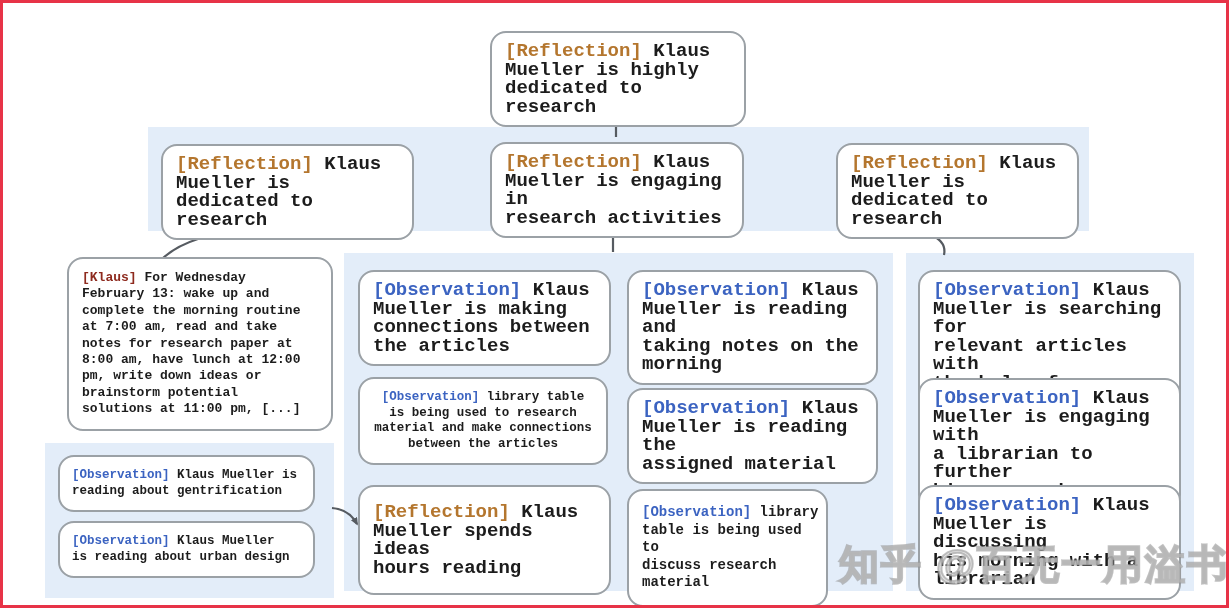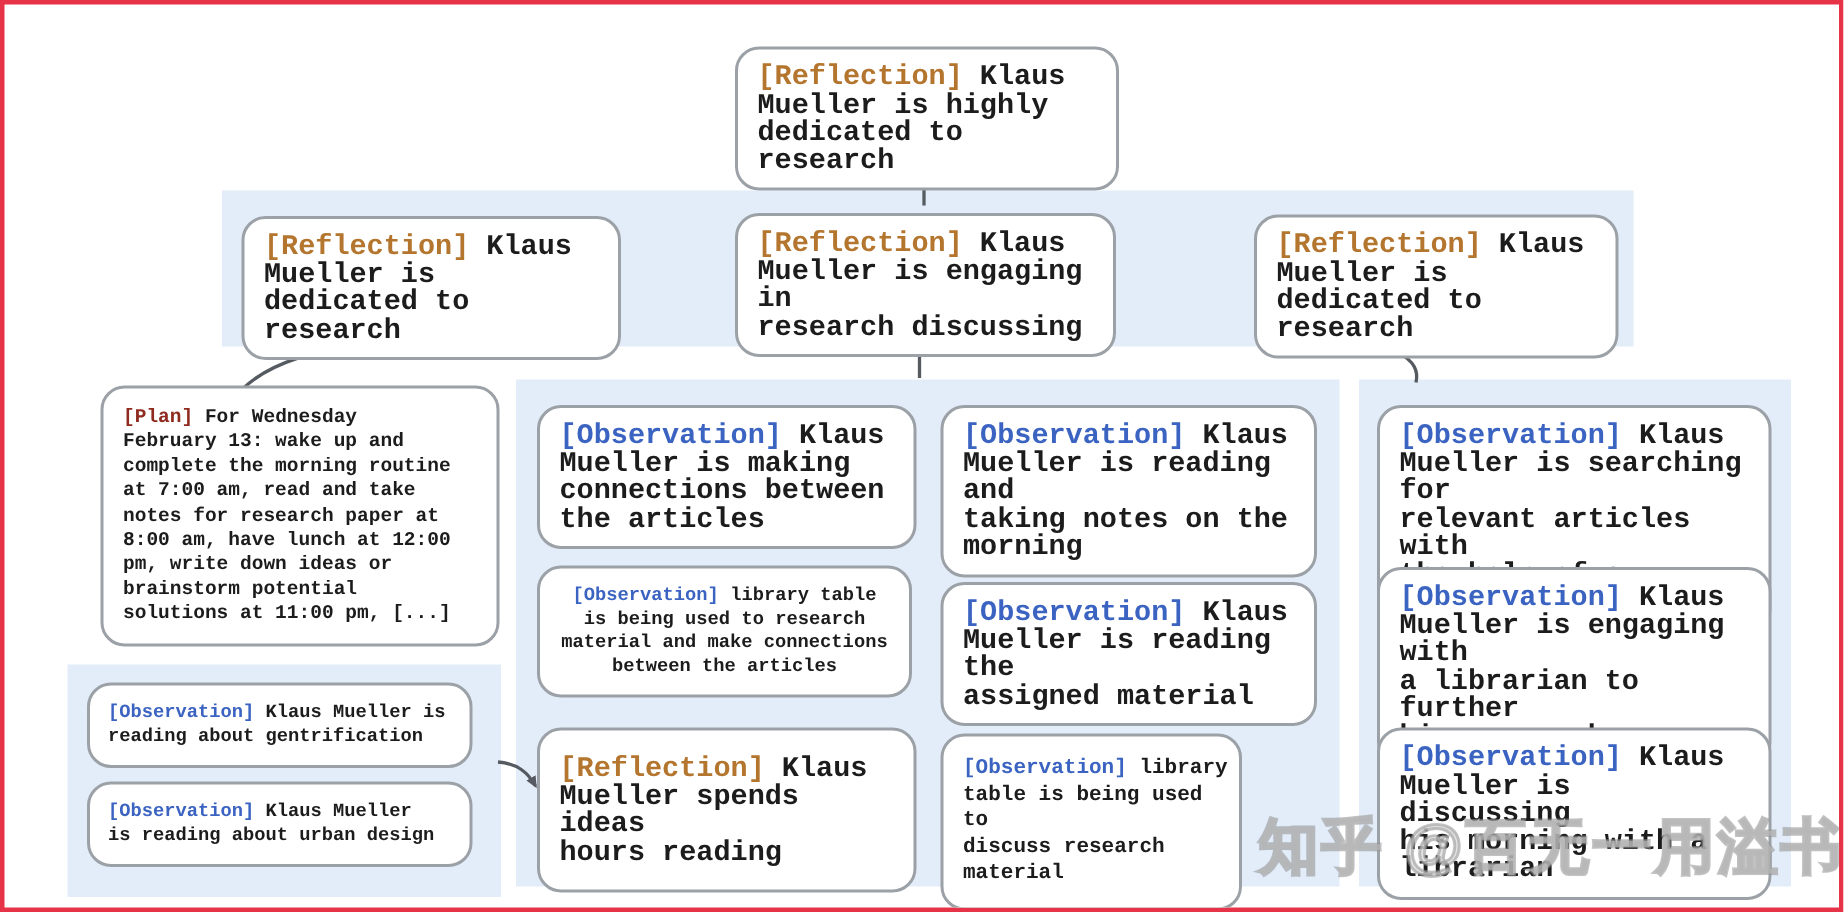--- a/index.html
+++ b/index.html
@@ -78,30 +78,30 @@
   </div>
 
   <div class="node size-l" style="left:158px;top:141px;width:253px;">
     <span class="tag reflection">[Reflection]</span><span class="txt">Klaus
 Mueller is dedicated to
 research</span>
   </div>
   <div class="node size-l" style="left:487px;top:139px;width:254px;">
     <span class="tag reflection">[Reflection]</span><span class="txt">Klaus
 Mueller is engaging in
-research discussing</span>
+research activities</span>
   </div>
   <div class="node size-l" style="left:833px;top:140px;width:243px;">
     <span class="tag reflection">[Reflection]</span><span class="txt">Klaus
 Mueller is dedicated to
 research</span>
   </div>
 
   <div class="node size-p" style="left:64px;top:254px;width:266px;">
-    <span class="tag plan">[Plan]</span><span class="txt">For Wednesday
+    <span class="tag plan">[Klaus]</span><span class="txt">For Wednesday
 February 13: wake up and
 complete the morning routine
 at 7:00 am, read and take
 notes for research paper at
 8:00 am, have lunch at 12:00
 pm, write down ideas or
 brainstorm potential
 solutions at 11:00 pm, [...]</span>
   </div>
 

